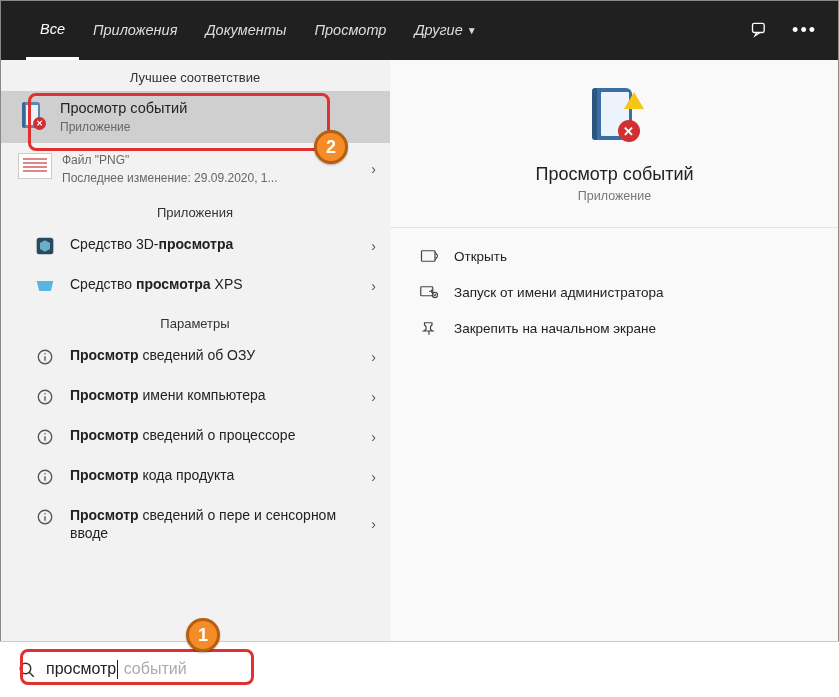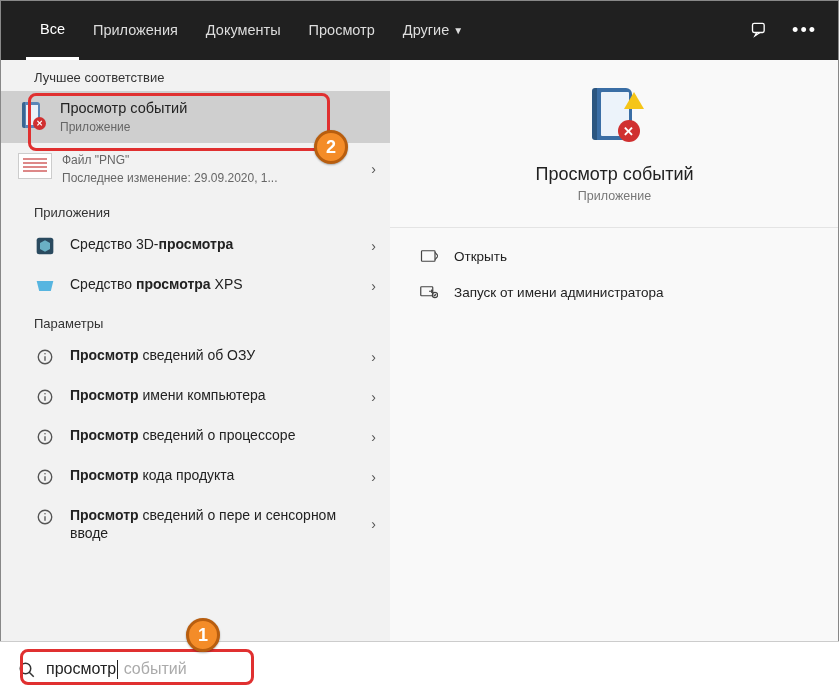--- a/index.html
+++ b/index.html
@@ -2,33 +2,33 @@
 <html><head>
 <meta charset="utf-8">
 <style>
   * { box-sizing: border-box; margin: 0; padding: 0; font-family: "Segoe UI", Arial, sans-serif; }
   body { background: #fff; width: 839px; height: 697px; overflow: hidden; position: relative; }
   .border-out { position:absolute; inset:0; border:1px solid #888; }
 
   
   .topbar { background: #202020; color:#fff; height:60px; display:flex; align-items:flex-end; padding:0 14px 0 26px; }
   .tabs { display:flex; height:100%; align-items:flex-end; gap:0; }
-  .tab { padding: 3px 14px; height:100%; display:flex; align-items:center; font-size:14.5px; color:#ddd; cursor:pointer; }
+  .tab { padding: 3px 14px; height:100%; display:flex; align-items:center; font-size:14.5px; color:#ddd; cursor:pointer;font-style:italic; }
   .tab.active { color:#fff; border-bottom:3px solid #fff; font-weight:400; }
   .tab .chev { margin-left:4px; font-size:10px;}
   .topbar-right { margin-left:auto; display:flex; align-items:center; height:100%; gap:22px; padding-right:8px;}
   .top-icon { color:#fff; font-size:16px; cursor:pointer; }
   .dots { letter-spacing:2px; font-size:18px; }
 
   
   .main { display:flex; height: calc(697px - 60px - 56px); }
   .left { width: 390px; background:#f2f2f2; overflow:hidden; }
   .right { flex:1; background:#f9f9f9; display:flex; flex-direction:column; }
 
-  .group-header { padding: 10px 18px 6px 34px; font-size:13px; color:#333; }
+  .group-header { padding: 10px 18px 6px 18px; font-size:13px; color:#333;text-align:center; }
   .item { display:flex; align-items:flex-start; padding: 8px 14px 8px 18px; cursor:pointer; }
   .item .icon-box { width:30px; height:30px; flex-shrink:0; display:flex; align-items:center; justify-content:center; margin-right:12px; margin-top:2px;}
   .item .body { flex:1; min-width:0; }
   .item .title { font-size:14.5px; color:#222; line-height:1.3; }
   .item .title b { font-weight:600; }
   .item .sub { font-size:12px; color:#666; margin-top:2px; line-height:1.3; }
   .item .chev { color:#555; font-size:14px; align-self:center; margin-left:6px; }
   .item.line { padding-top:9px; padding-bottom:9px;margin-left:16px; }
   .item.line .icon-box { width:22px; height:22px; margin-right:14px; margin-top:0;}
   .item.line .title { font-size:14px; }
@@ -245,20 +245,29 @@
         <span class="aicon">
             <svg width="18" height="16" viewBox="0 0 24 20" fill="none" stroke="#444" stroke-width="1.6">
               <rect x="1" y="3" width="16" height="12" rx="1"></rect>
               <path d="M12 9l5 0m0 0l-2-2m2 2l-2 2"></path>
               <circle cx="20" cy="14" r="3.5"></circle>
               <path d="M18.5 14l1 1 2-2"></path>
             </svg>
           </span>
         <span>Запуск от имени администратора</span>
       </div>
+      <div class="action">
+        <span class="aicon">
+            <svg width="18" height="16" viewBox="0 0 24 20" fill="none" stroke="#444" stroke-width="1.6">
+              <path d="M8 3h8v3l-2 2v4l3 2H5l3-2V8L6 6V3z"></path>
+              <line x1="12" y1="14" x2="12" y2="19"></line>
+            </svg>
+          </span>
+        <span>Закрепить на начальном экране</span>
+      </div>
     </div>
   </div>
 </div>
 
 <div class="searchbar">
   <span class="search-icon">
     <svg width="18" height="18" viewBox="0 0 24 24" fill="none" stroke="#333" stroke-width="2">
         <circle cx="10" cy="10" r="7"></circle>
         <line x1="15" y1="15" x2="21" y2="21"></line>
       </svg>

